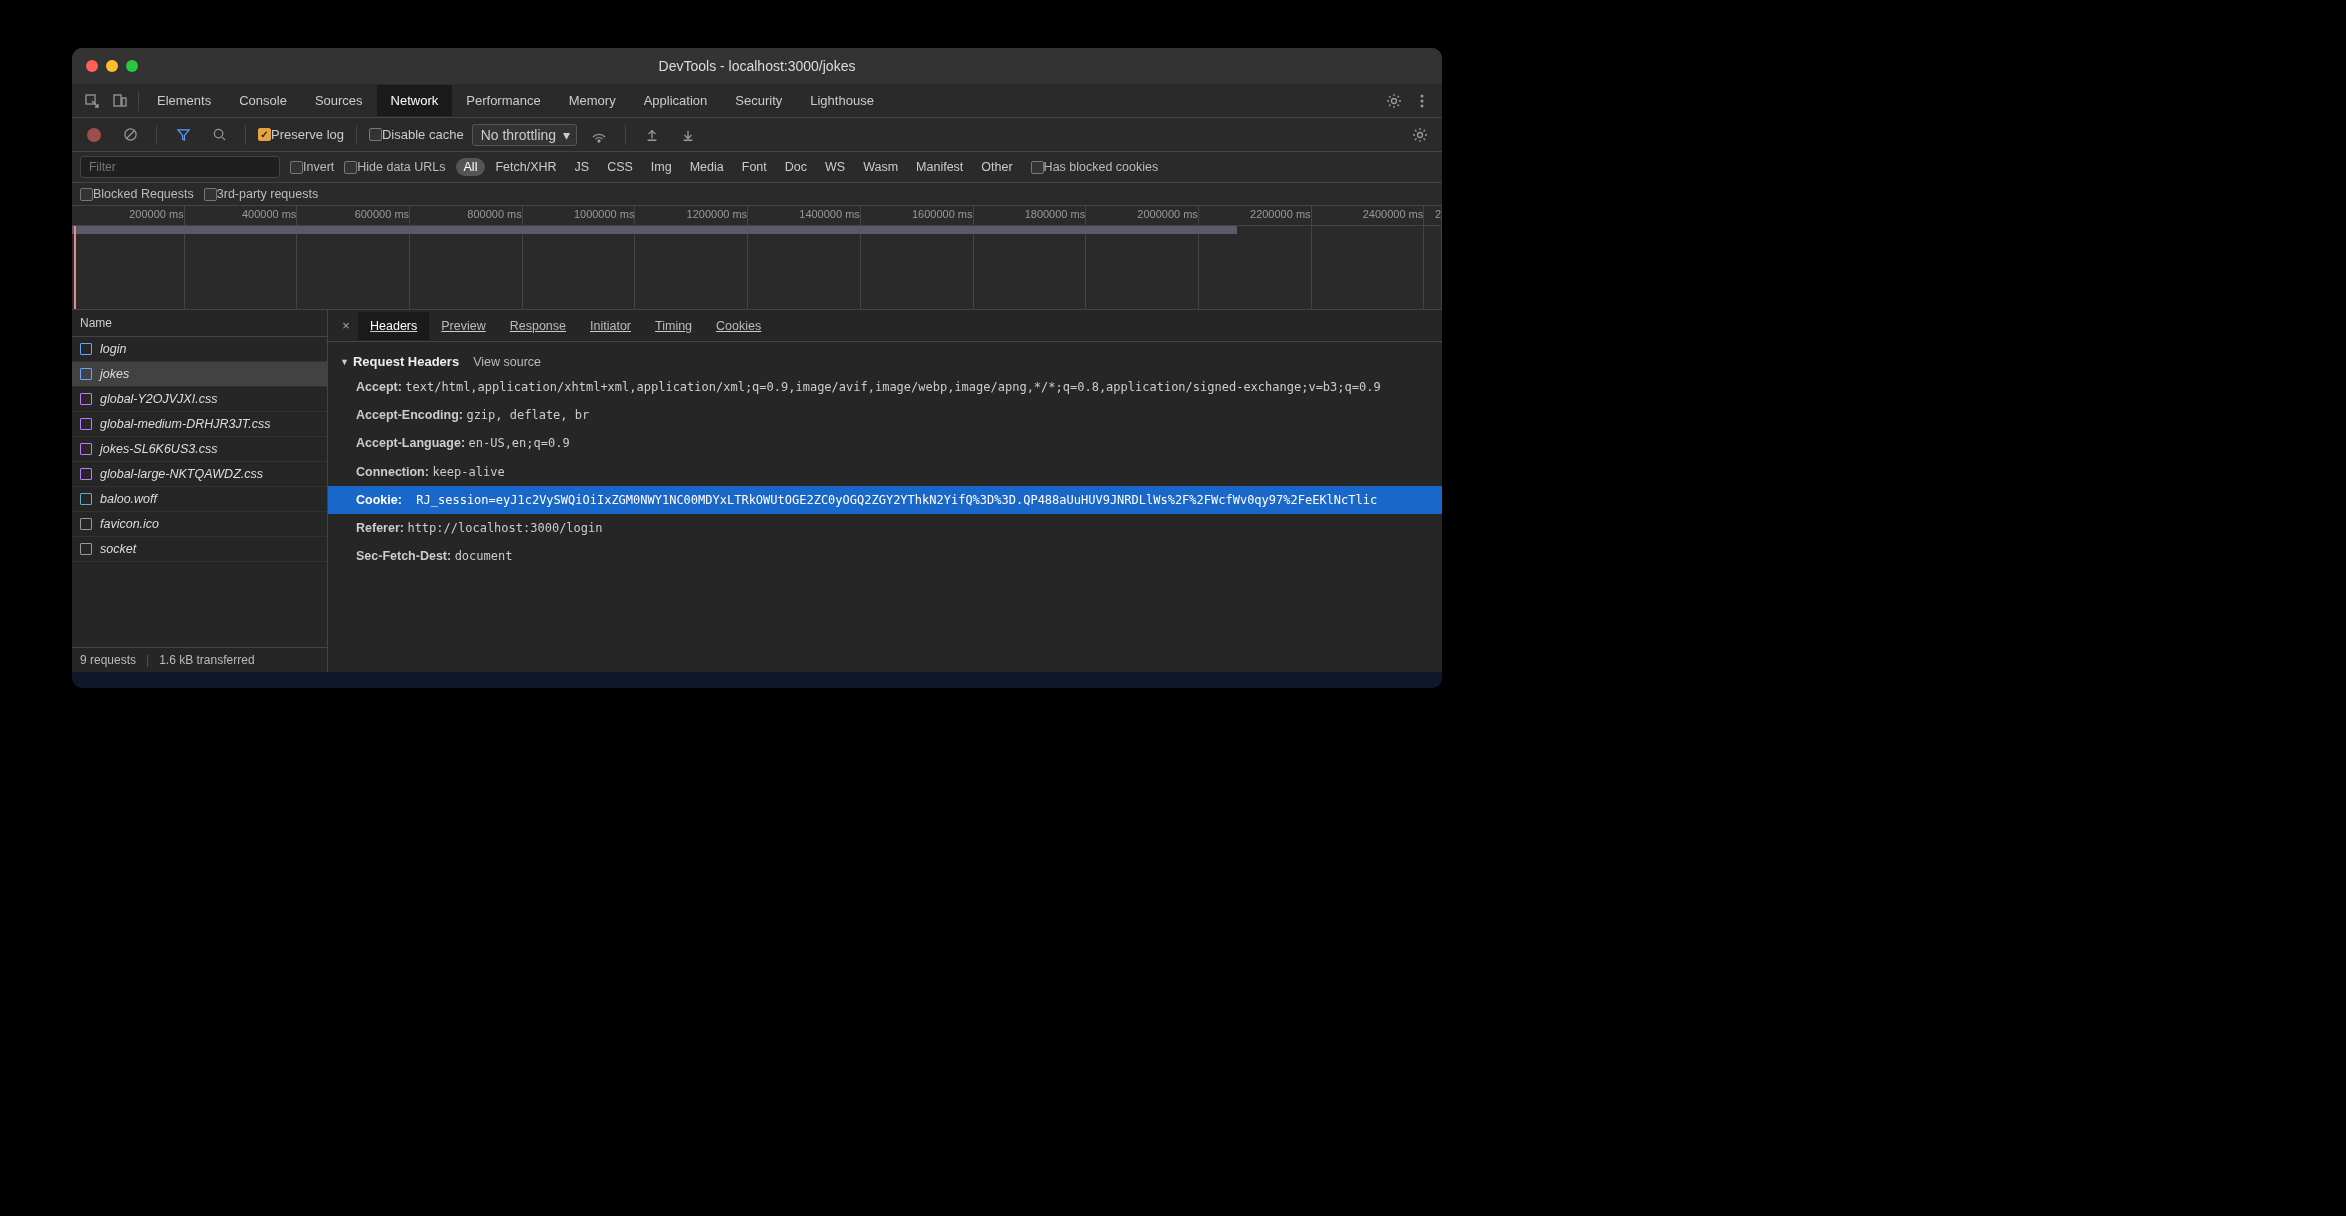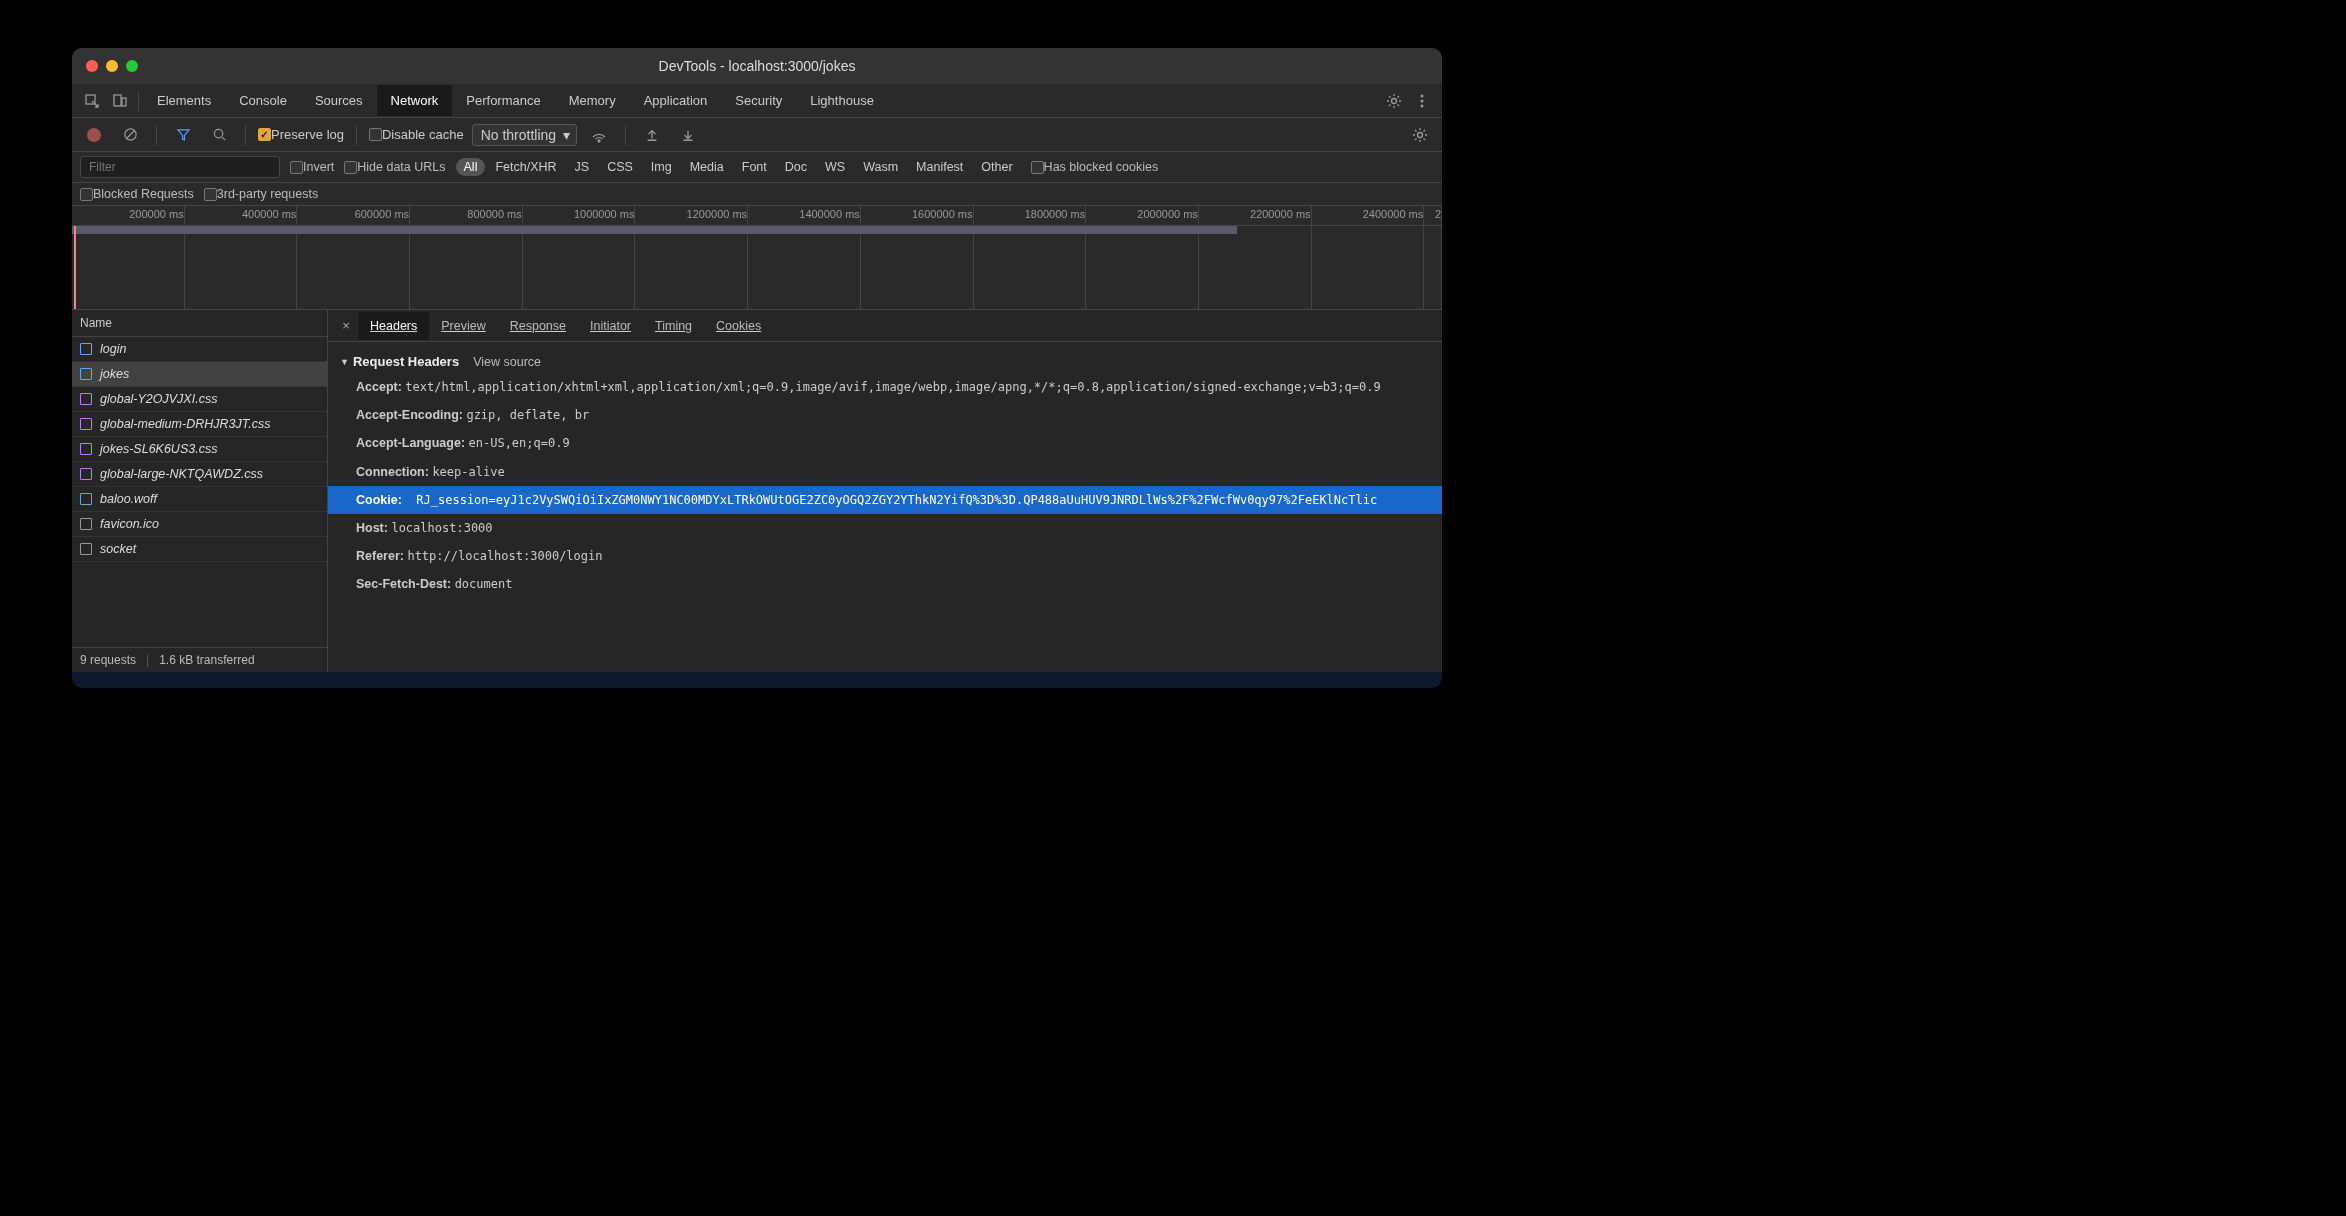--- a/index.html
+++ b/index.html
@@ -470,21 +470,20 @@
             <span>Request Headers</span>
           </span>
           <span class="view-source">View source</span>
         </div>
         <div id="headers-list">
             <div class="header-line"><span class="hk">Accept: </span><span class="hv">text/html,application/xhtml+xml,application/xml;q=0.9,image/avif,image/webp,image/apng,*/*;q=0.8,application/signed-exchange;v=b3;q=0.9</span></div>
             <div class="header-line"><span class="hk">Accept-Encoding: </span><span class="hv">gzip, deflate, br</span></div>
             <div class="header-line"><span class="hk">Accept-Language: </span><span class="hv">en-US,en;q=0.9</span></div>
             <div class="header-line"><span class="hk">Connection: </span><span class="hv">keep-alive</span></div>
             <div class="header-line highlighted"><span class="hk">Cookie: </span><span class="hv">RJ_session=eyJ1c2VySWQiOiIxZGM0NWY1NC00MDYxLTRkOWUtOGE2ZC0yOGQ2ZGY2YThkN2YifQ%3D%3D.QP488aUuHUV9JNRDLlWs%2F%2FWcfWv0qy97%2FeEKlNcTlic</span></div>
-            <div class="header-line"><span class="hk">Host: </span><span class="hv">localhost:3000</span></div>
             <div class="header-line"><span class="hk">Referer: </span><span class="hv">http://localhost:3000/login</span></div>
             <div class="header-line"><span class="hk">Sec-Fetch-Dest: </span><span class="hv">document</span></div>
           </div>
       </div>
     </div>
   </div>
 
 </div>
 
 </body></html>

